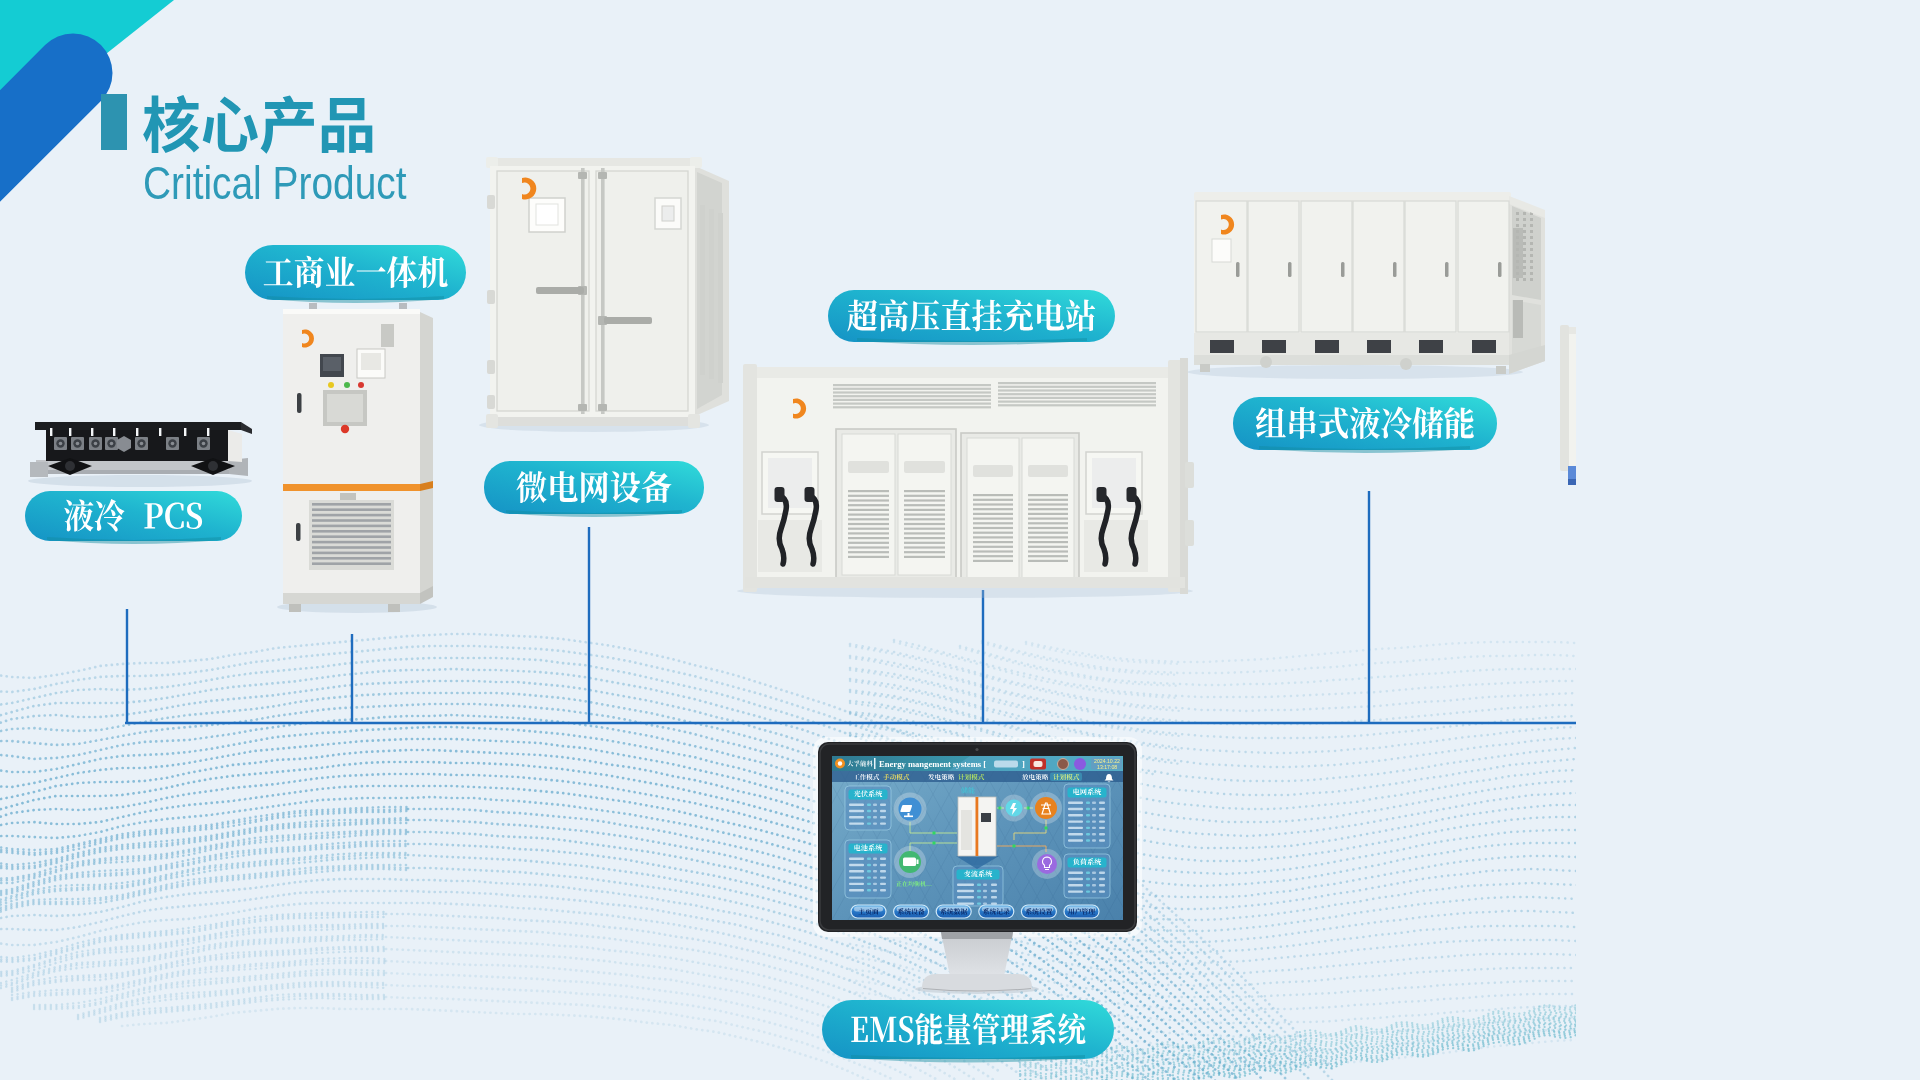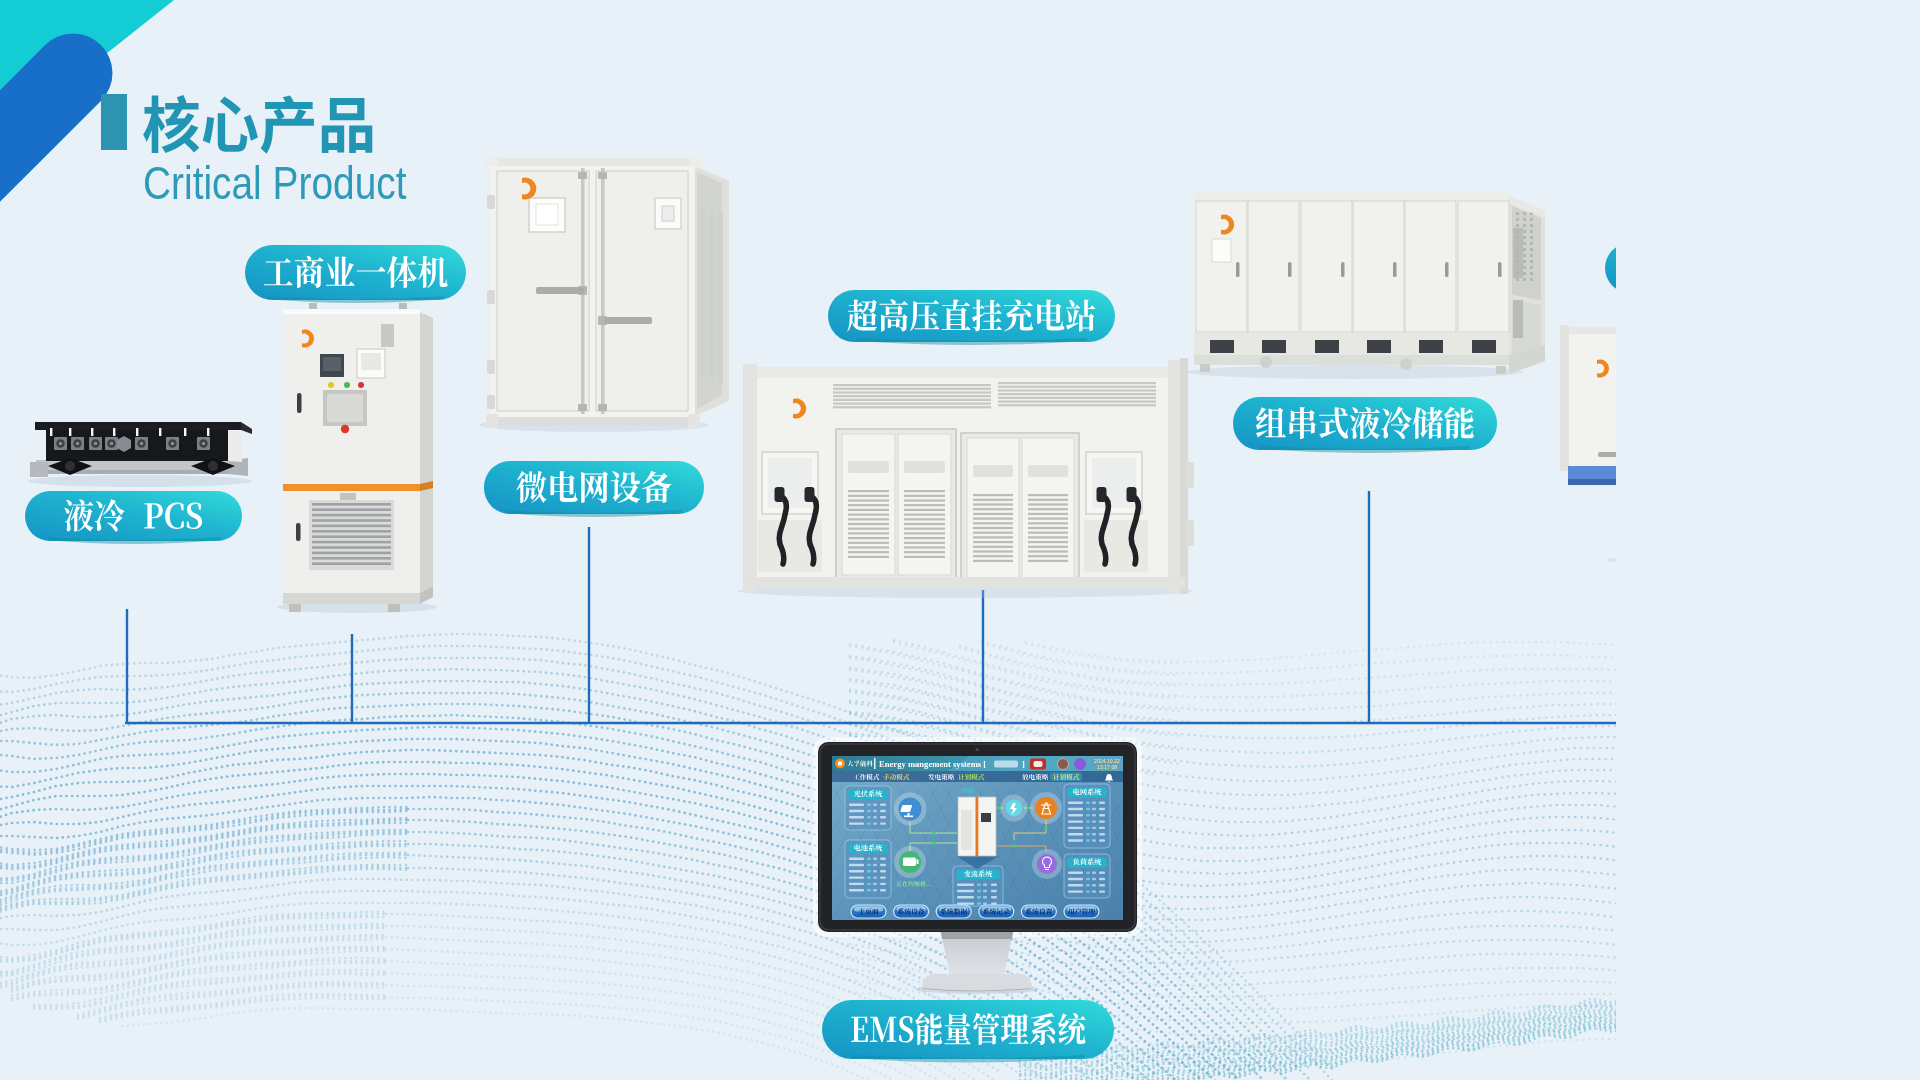--- a/index.html
+++ b/index.html
@@ -1,14 +1,14 @@
 <!DOCTYPE html>
 <html><head><meta charset="utf-8"><style>
 html,body{margin:0;padding:0;background:#e9f1f8;}
-#page{position:relative;width:1576px;height:1080px;overflow:hidden;padding-left:40px;}
+#page{position:relative;width:1576px;height:1080px;overflow:hidden;}
 svg{display:block;position:absolute;top:0;left:0;}
 </style></head>
 <body>
 <div id="page">
 <svg width="1920" height="1080" viewBox="0 0 1920 1080">
 <defs>
 <clipPath id="scrclip">
           <rect x="832" y="756" width="291" height="164"></rect>
         </clipPath>
 <linearGradient id="pg" x1="0" y1="1" x2="1" y2="0">

